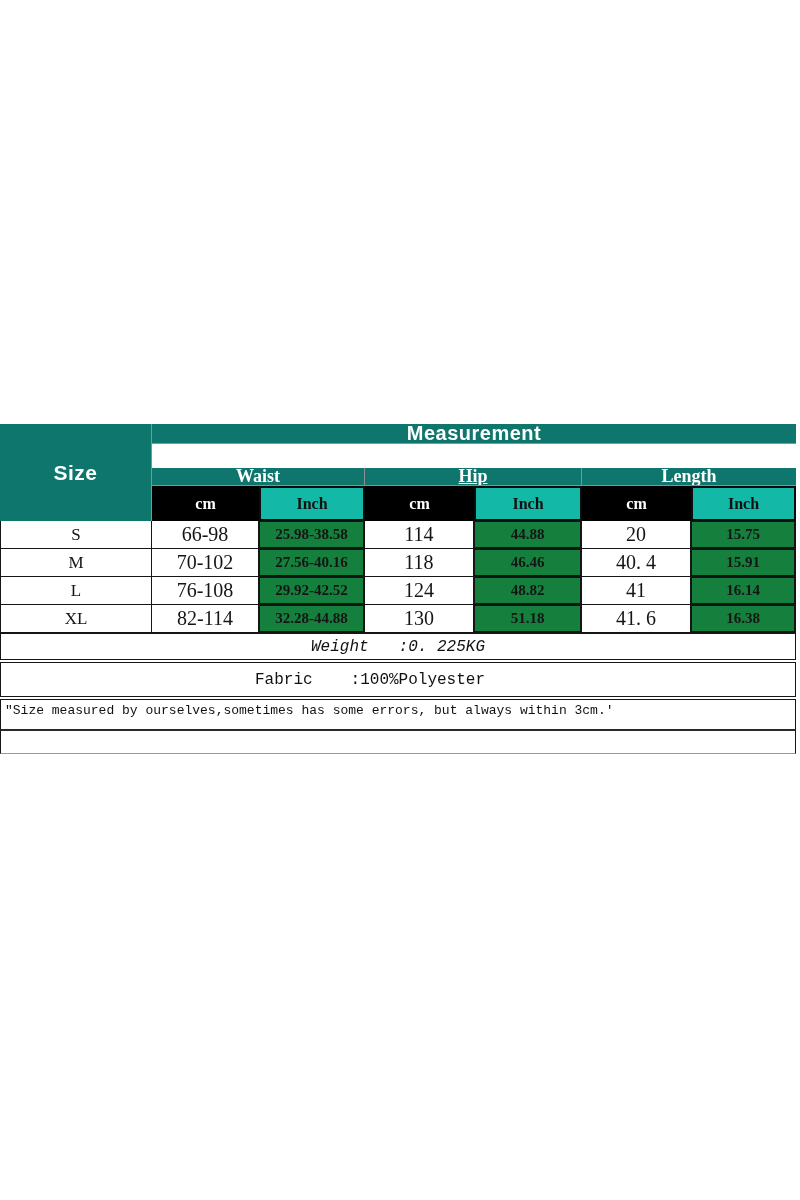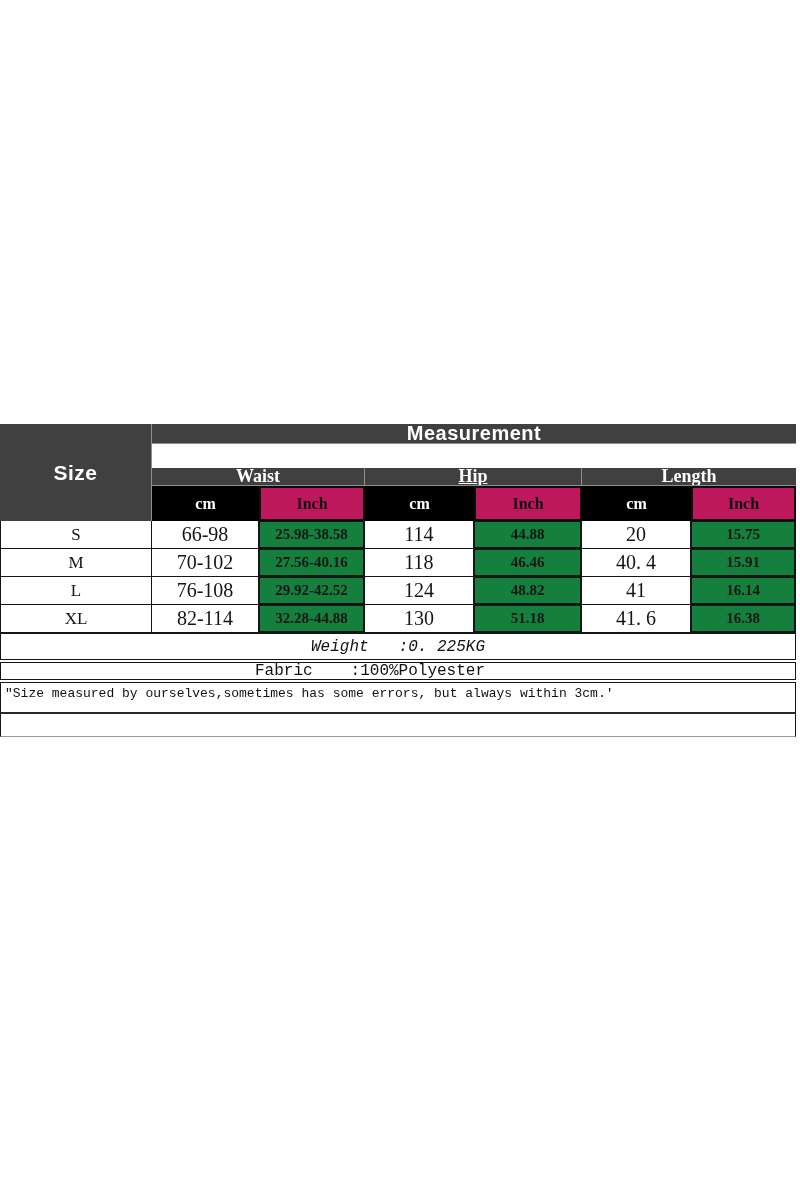--- a/index.html
+++ b/index.html
@@ -6,41 +6,41 @@
   body{width:800px;height:1200px;position:relative;font-family:"Liberation Serif",serif;}
   .stage{position:absolute;inset:0;background:#ffffff;overflow:hidden;}
   .size-chart{position:absolute;left:0;top:400px;width:796px;}
   .grid{
     display:grid;
     grid-template-columns:152px 107px 106px 109px 108px 109px 105px;
     grid-template-rows:44px 42px 35px 28px 28px 28px 28px;
   }
   .cell{display:flex;align-items:center;justify-content:center;box-sizing:border-box;overflow:hidden;white-space:nowrap;}
   
-  .hdr{background:#404040;color:#ffffff;margin-top:24px;}
+  .hdr{background:#0f766e;color:#ffffff;margin-top:24px;}
   .size-cell{grid-column:1;grid-row:1/4;font-family:"Liberation Sans",sans-serif;font-weight:bold;font-size:21px;letter-spacing:.5px;border-right:1px solid #8f8f8f;}
   .title-cell{grid-column:2/8;grid-row:1;font-family:"Liberation Sans",sans-serif;font-weight:bold;font-size:20px;letter-spacing:.5px;border-bottom:1px solid #8f8f8f;}
   .group-cell{grid-row:2;font-weight:bold;font-size:18px;border-bottom:1px solid #8f8f8f;}
   .g-waist{grid-column:2/4;border-right:1px solid #8f8f8f;}
   .g-hip{grid-column:4/6;border-right:1px solid #8f8f8f;text-decoration:underline;}
   .g-length{grid-column:6/8;}
   .unit{grid-row:3;font-weight:bold;font-size:16px;}
   .unit-cm{background:#000000;color:#ffffff;}
-  .unit-inch{background:#be185d;color:#111111;border:2px solid #0b0b0b;text-align:center;}
+  .unit-inch{background:#14b8a6;color:#111111;border:2px solid #0b0b0b;text-align:center;}
   
   .d{background:#ffffff;color:#151515;border-right:1px solid #151515;border-bottom:1px solid #151515;font-size:20px;}
   .d-size{font-size:17px;border-left:1px solid #151515;}
   .d-inch{background:#15803d;font-weight:bold;font-size:15px;box-shadow:inset 0 0 0 1px #151515;}
   .c1{grid-column:1}.c2{grid-column:2}.c3{grid-column:3}.c4{grid-column:4}.c5{grid-column:5}.c6{grid-column:6}.c7{grid-column:7}
   .r4{grid-row:4}.r5{grid-row:5}.r6{grid-row:6}.r7{grid-row:7}
   
   .wide-row{box-sizing:border-box;width:796px;display:flex;align-items:center;justify-content:center;
     border-left:1px solid #151515;border-right:1px solid #151515;font-family:"Liberation Mono",monospace;color:#111;}
   .weight-row{height:27px;border-top:1px solid #151515;border-bottom:1px solid #151515;font-size:16px;font-style:italic;}
-  .fabric-row{height:18px;margin-top:2px;border-top:1px solid #151515;border-bottom:1px solid #151515;font-size:16px;}
+  .fabric-row{height:35px;margin-top:2px;border-top:1px solid #151515;border-bottom:1px solid #151515;font-size:16px;}
   .note-row{height:32px;margin-top:2px;border-top:1px solid #151515;border-bottom:2px solid #2a2a2a;
     justify-content:flex-start;align-items:flex-start;padding:3px 0 0 4px;font-size:13px;}
   .empty-row{height:23px;border-bottom:1px solid #9a9a9a;}
   .kv-value{margin-left:30px;}
   .fabric-row .kv-value{margin-left:38px;}
   .fabric-row .kv-pair{transform:translateX(-28px);}
   .kv-pair{display:flex;align-items:center;}
 </style>
 </head>
 <body>

